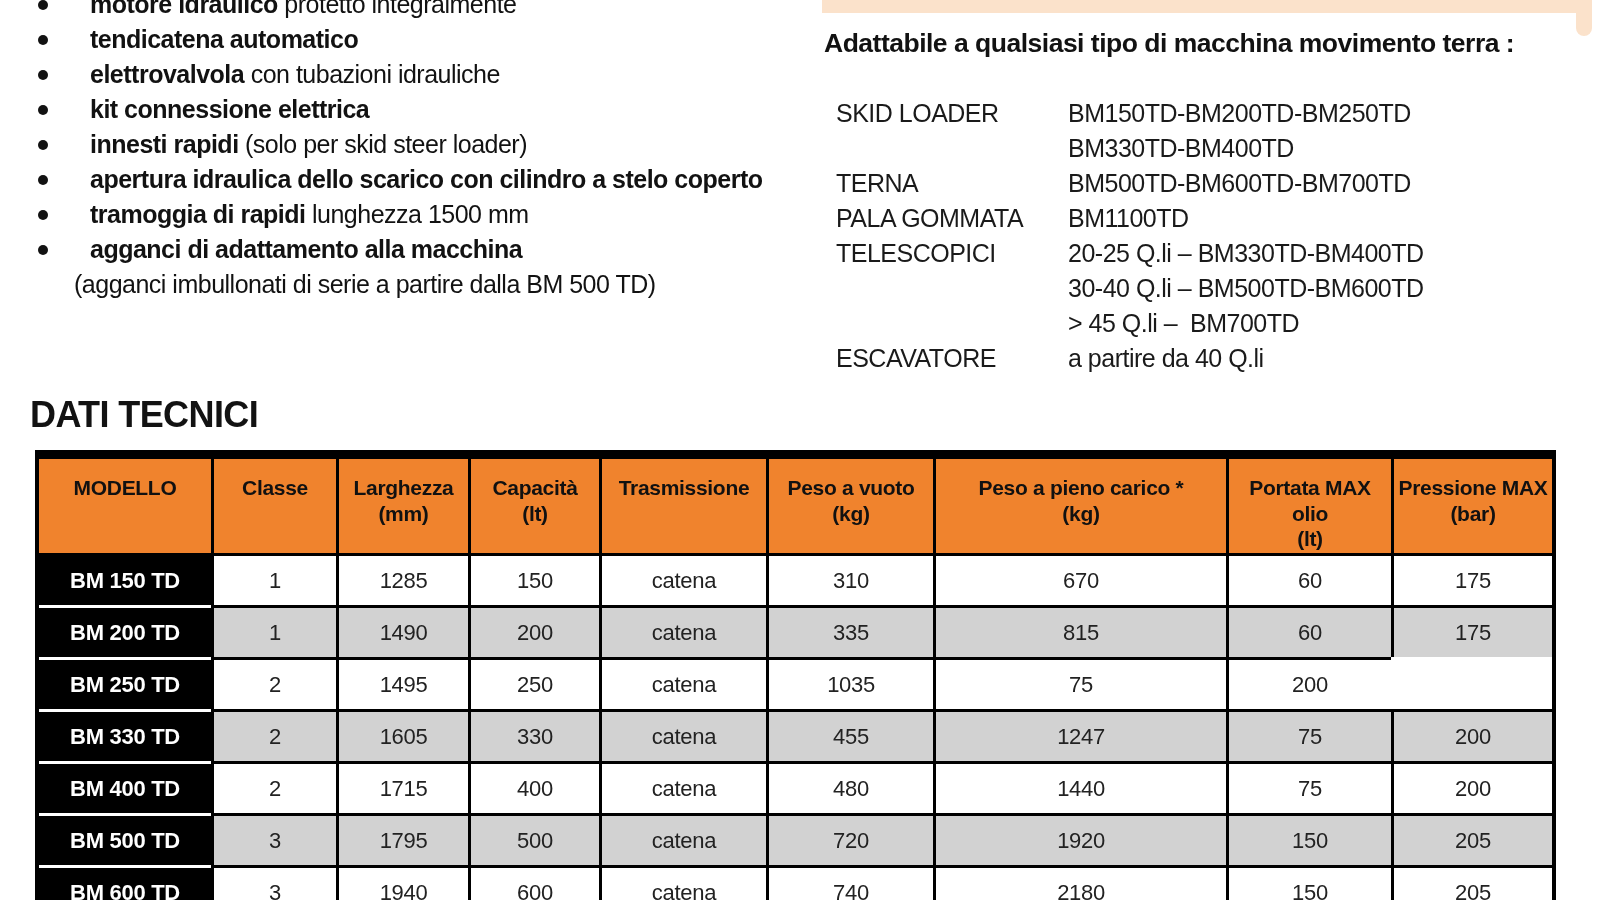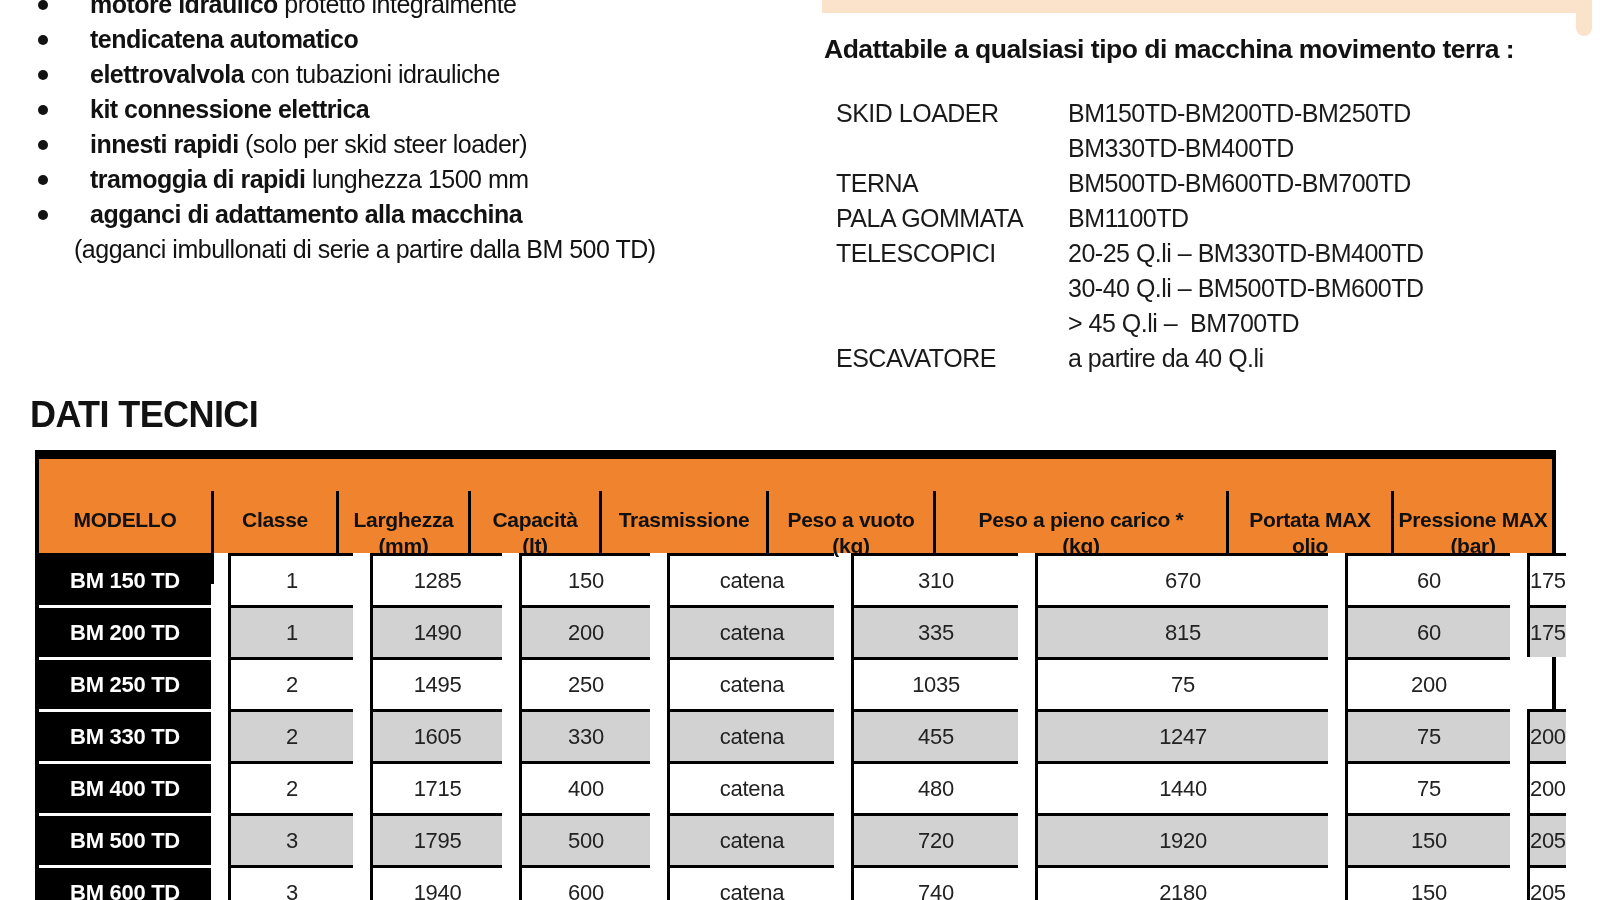--- a/index.html
+++ b/index.html
@@ -18,44 +18,44 @@
               margin-right:42px; flex:0 0 auto; }
   .f-indent { margin-left:36px; }
   .f-bold { font-weight:bold; white-space:pre; }
   .f-rest { white-space:pre; }
 
   
   #compat-bar { position:absolute; left:822px; top:0; width:756px; height:13px;
                 background:#FBE2CB; }
   #compat-bar-corner { position:absolute; left:1576px; top:0; width:16px; height:36px;
                 background:#FBE2CB; border-radius:0 0 10px 10px; }
-  #compat-heading { position:absolute; left:824px; top:34px;
+  #compat-heading { position:absolute; left:824px; top:28px;
                 font-size:26.5px; font-weight:bold; letter-spacing:-0.5px; color:#121212; }
   #compat-list { position:absolute; left:824px; top:96px; }
   .c-row { display:flex; height:35px; align-items:center;
            font-size:25px; letter-spacing:-0.5px; color:#1a1a1a; }
   .c-label { width:232px; flex:0 0 auto;margin-left:12px; }
   .c-value { white-space:pre; }
 
   
   #dt-heading { position:absolute; left:30px; top:394px;
                 font-size:36px; font-weight:bold; letter-spacing:-0.6px; color:#121212; }
 
   
   #t-table { position:absolute; left:35px; top:450px; width:1521px;
              border:4px solid #000; border-top-width:9px; box-sizing:border-box;
              background:#ffffff; }
   .t-head, .t-row { display:grid;
      grid-template-columns:172px 125px 132px 131px 167px 167px 293px 165px 1fr; }
   .t-head { background:#F0832D; height:94px; }
   .th { border-left:3px solid #000; box-sizing:border-box;
         padding-top:16px; text-align:center; font-weight:bold; font-size:21px;
-        line-height:1.22; white-space:pre-line; letter-spacing:-0.3px; color:#111;margin-top:32px; }
+        line-height:1.22; white-space:pre-line; letter-spacing:-0.3px; color:#111; }
   .th:first-child { border-left:none; }
-  .t-row { height:52px;gap:17px; }
+  .t-row { height:52px; }
   .td { border-left:3px solid #000; border-top:3px solid #000; box-sizing:border-box;
         display:flex; align-items:center; justify-content:center;
         font-size:22px; letter-spacing:-0.3px; color:#222; }
   .td.model { border-left:none; background:#000; color:#fff; font-weight:bold;
               border-top:3px solid #fff; }
   .t-row:first-child .td.model { border-top:3px solid #000; }
   .t-row.gray .td:not(.model) { background:#D2D2D2; }
   .t-row.white .td:not(.model) { background:#ffffff; }
 </style>
 </head>
@@ -77,20 +77,24 @@
       <span class="f-rest"> con tubazioni idrauliche</span>
     </div>
     <div class="f-line">
       <span class="f-bullet"></span>
       <span class="f-bold">kit connessione elettrica</span>
     </div>
     <div class="f-line">
       <span class="f-bullet"></span>
       <span class="f-bold">innesti rapidi</span>
       <span class="f-rest"> (solo per skid steer loader)</span>
+    </div>
+    <div class="f-line">
+      <span class="f-bullet"></span>
+      <span class="f-bold">apertura idraulica dello scarico con cilindro a stelo coperto</span>
     </div>
     <div class="f-line">
       <span class="f-bullet"></span>
       <span class="f-bold">tramoggia di rapidi</span>
       <span class="f-rest"> lunghezza 1500 mm</span>
     </div>
     <div class="f-line">
       <span class="f-bullet"></span>
       <span class="f-bold">agganci di adattamento alla macchina</span>
     </div>

